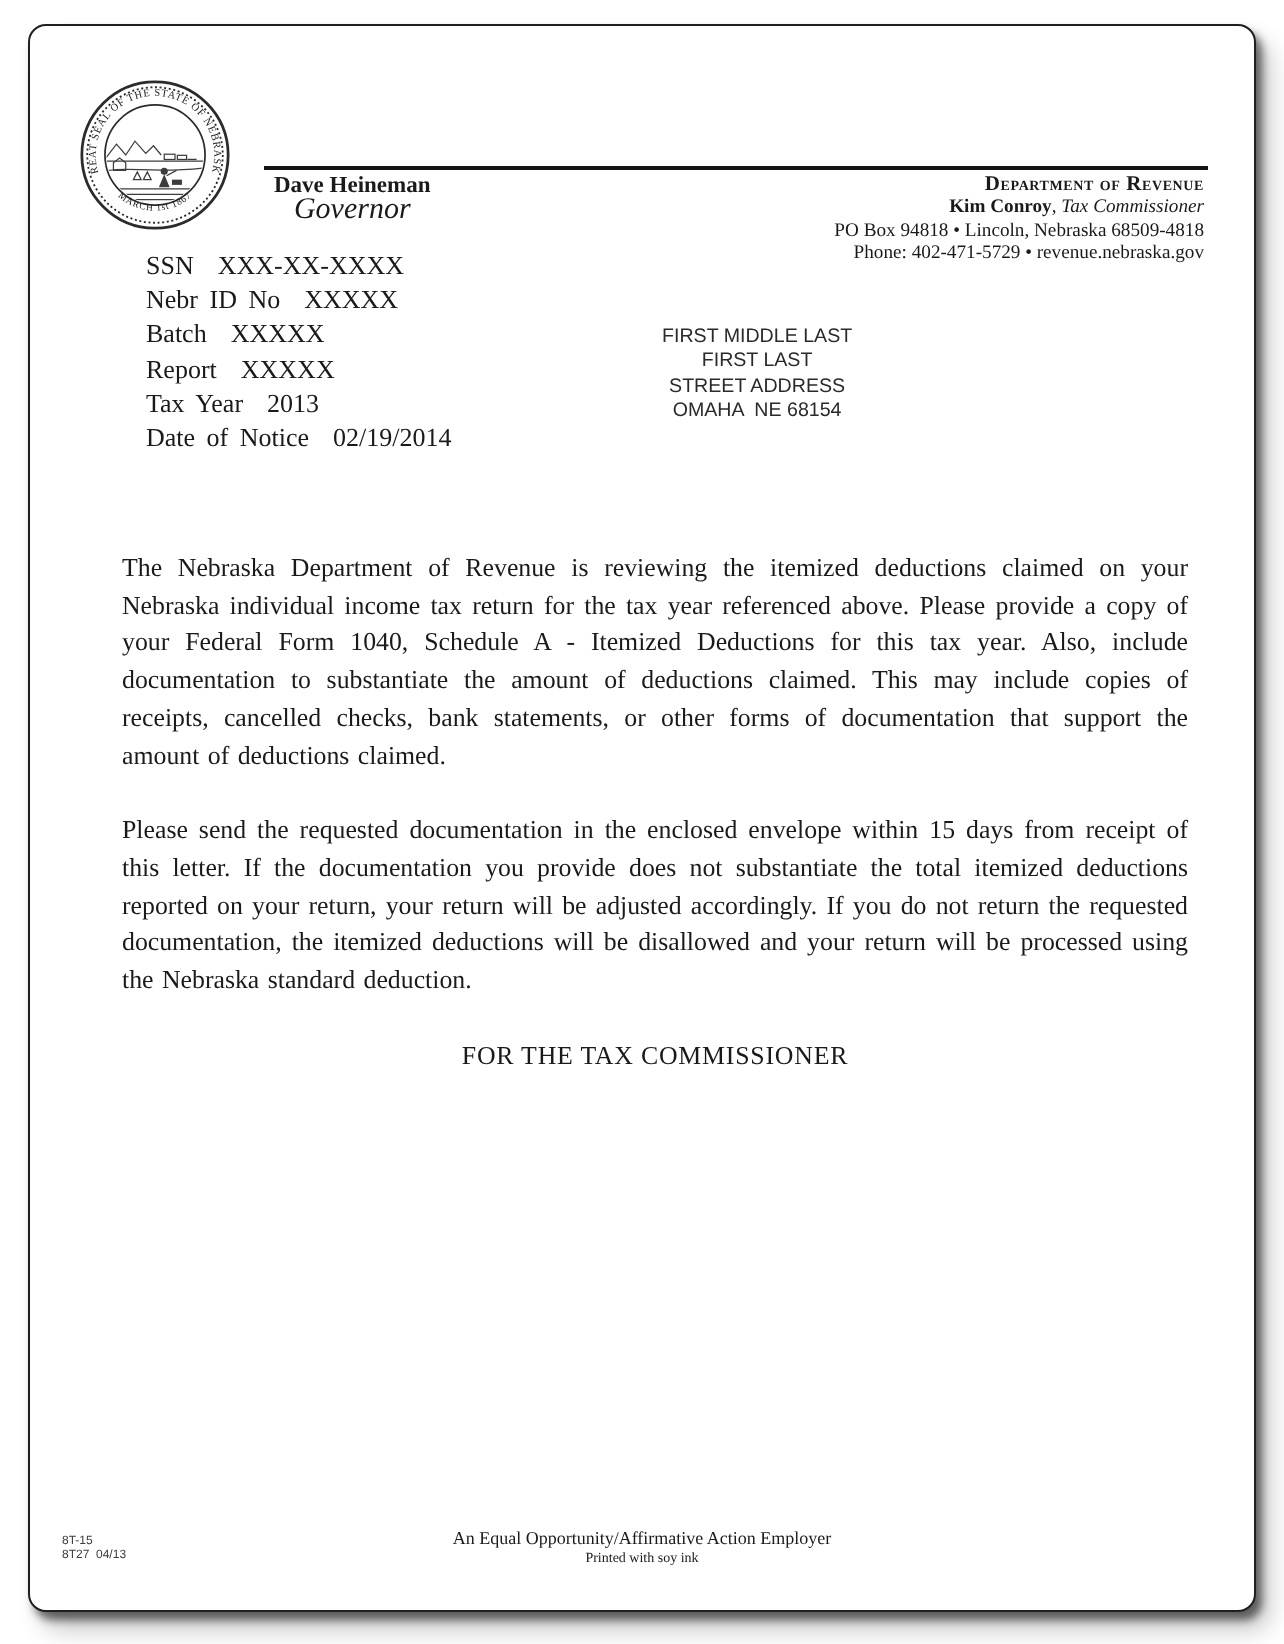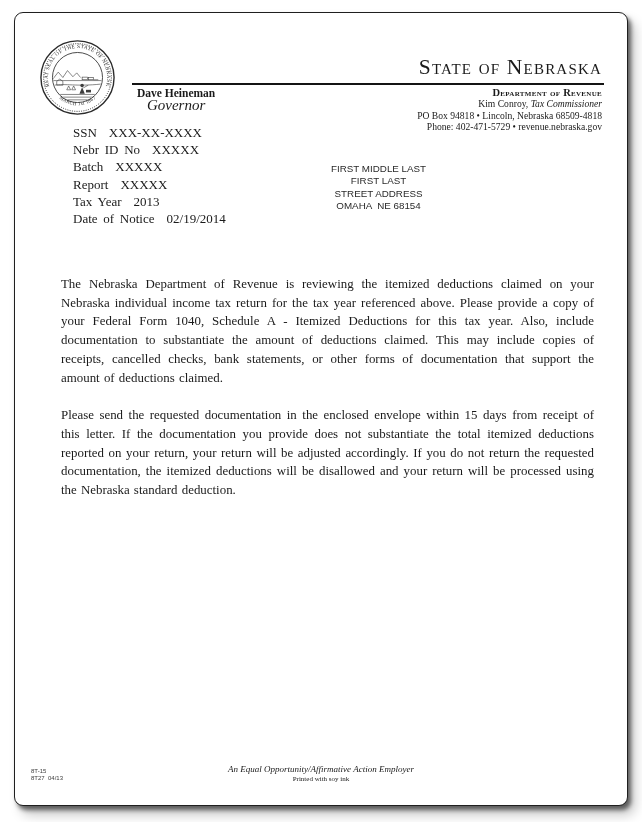--- a/index.html
+++ b/index.html
@@ -23,21 +23,21 @@
     font-variant:small-caps; font-size:21.5px; line-height:26px; letter-spacing:1.2px;
     font-weight:500; white-space:nowrap;
   }
   .gov-block { position:absolute; left:122px; top:74px; }
   .gov-name { font-weight:bold; font-size:11.5px; line-height:13px; }
   .gov-title { font-style:italic; font-size:15px; line-height:11px;text-align:center; }
 
   .dept-block { position:absolute; right:25px; top:74px; text-align:right;
                 font-size:9.6px; line-height:11.3px; white-space:nowrap; }
   .dept-name { font-variant:small-caps; font-size:10.5px; letter-spacing:0.3px;font-weight:bold; }
-  .commissioner-name { font-weight:normal;text-align:right; }
+  .commissioner-name { font-weight:bold;text-align:right; }
   .commissioner-title { font-style:italic;margin-top:32px; }
   .pre { white-space:pre; }
 
   
   .info-block { position:absolute; left:58px; top:111px; font-size:13px; line-height:17.2px; word-spacing:2.5px; }
   .info-row { display:flex; }
   .info-label { margin-right:12px; }
 
   
   .recipient { position:absolute; left:316px; top:150px;
@@ -49,21 +49,21 @@
   .letter-body { position:absolute; left:46px; top:262px; width:533px;
                  font-size:12.9px; line-height:18.7px; text-align:justify; }
   .letter-body p { margin-bottom:19px; word-spacing:1px; }
   .closing-line { text-align:center; letter-spacing:0.4px; margin-top:13px; }
 
   
   .form-codes { position:absolute; left:16px; top:755px;
                 font-family:"Liberation Sans", sans-serif;
                 font-size:6px; line-height:7px; color:#3c3c3c; }
   .footer-center { position:absolute; left:0; right:0; top:751px; text-align:center; }
-  .eeo-line { font-style:italic; font-size:9px; line-height:11px; }
+  .eeo-line { font-size:9px; line-height:11px; }
   .soy-line { font-size:7px; line-height:9px; }
 </style>
 </head>
 <body>
 
 <div class="canvas">
   <div class="paper">
 
     <div class="seal">
       <svg viewBox="0 0 100 100" width="77" height="77">
@@ -95,21 +95,20 @@
           <path d="M56 62.5 L52.5 71 H 59.5 Z" fill="#3d3d3d" stroke="none"></path>
           <path d="M57.5 63.5 L64 60"></path>
           <rect x="61" y="66" width="6.5" height="3.4" fill="#3d3d3d" stroke="none"></rect>
           <path d="M36 66 l2.5 -5 l2.5 5 z M42.5 66 l2.5 -5 l2.5 5 z"></path>
           <path d="M21 72 H 79 M23 75.5 H 77 M28 79 H 72"></path>
         </g>
       </svg>
     </div>
 
     <div class="header-rule"></div>
-    <div class="state-title">State of Nebraska</div>
 
     <div class="gov-block">
       <div class="gov-name">Dave Heineman</div>
       <div class="gov-title">Governor</div>
     </div>
 
     <div class="dept-block">
       <div class="dept-name">Department of Revenue</div>
       <div><span class="commissioner-name">Kim Conroy</span><span class="pre">, </span><span class="commissioner-title">Tax Commissioner</span></div>
       <div>PO Box 94818 • Lincoln, Nebraska 68509-4818</div>
@@ -146,20 +145,21 @@
     <div class="recipient">
       <div>FIRST MIDDLE LAST</div>
       <div>FIRST LAST</div>
       <div>STREET ADDRESS</div>
       <div>OMAHA  NE 68154</div>
     </div>
 
     <div class="letter-body">
       <p>The Nebraska Department of Revenue is reviewing the itemized deductions claimed on your Nebraska individual income tax return for the tax year referenced above.  Please provide a copy of your Federal Form 1040, Schedule A - Itemized Deductions for this tax year.  Also, include documentation to substantiate the amount of deductions claimed. This may include copies of receipts, cancelled checks, bank statements, or other forms of documentation that support the amount of deductions claimed.</p>
       <p>Please send the requested documentation in the enclosed envelope within 15 days from receipt of this letter. If the documentation you provide does not substantiate the total itemized deductions reported on your return, your return will be adjusted accordingly.  If you do not return the requested documentation, the itemized deductions will be disallowed and your return will be processed using the Nebraska standard deduction.</p>
+      <div class="closing-line">FOR THE TAX COMMISSIONER</div>
     </div>
 
     <div class="form-codes">
       <div>8T-15</div>
       <div class="pre">8T27  04/13</div>
     </div>
 
     <div class="footer-center">
       <div class="eeo-line">An Equal Opportunity/Affirmative Action Employer</div>
       <div class="soy-line">Printed with soy ink</div>

